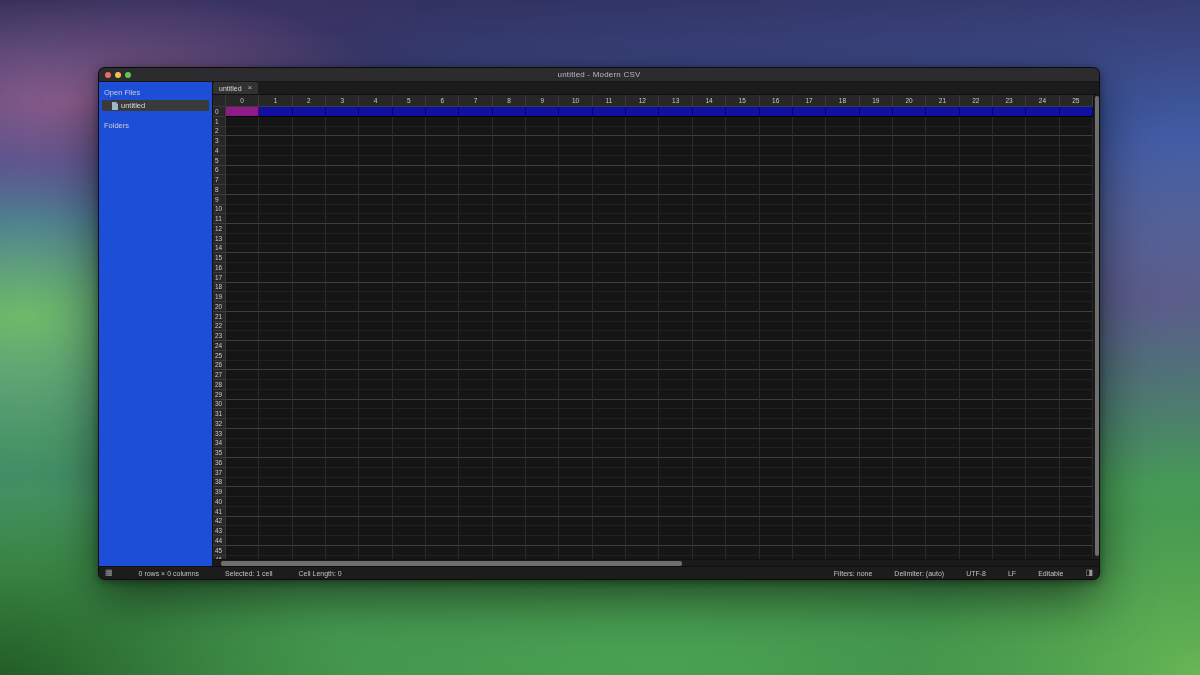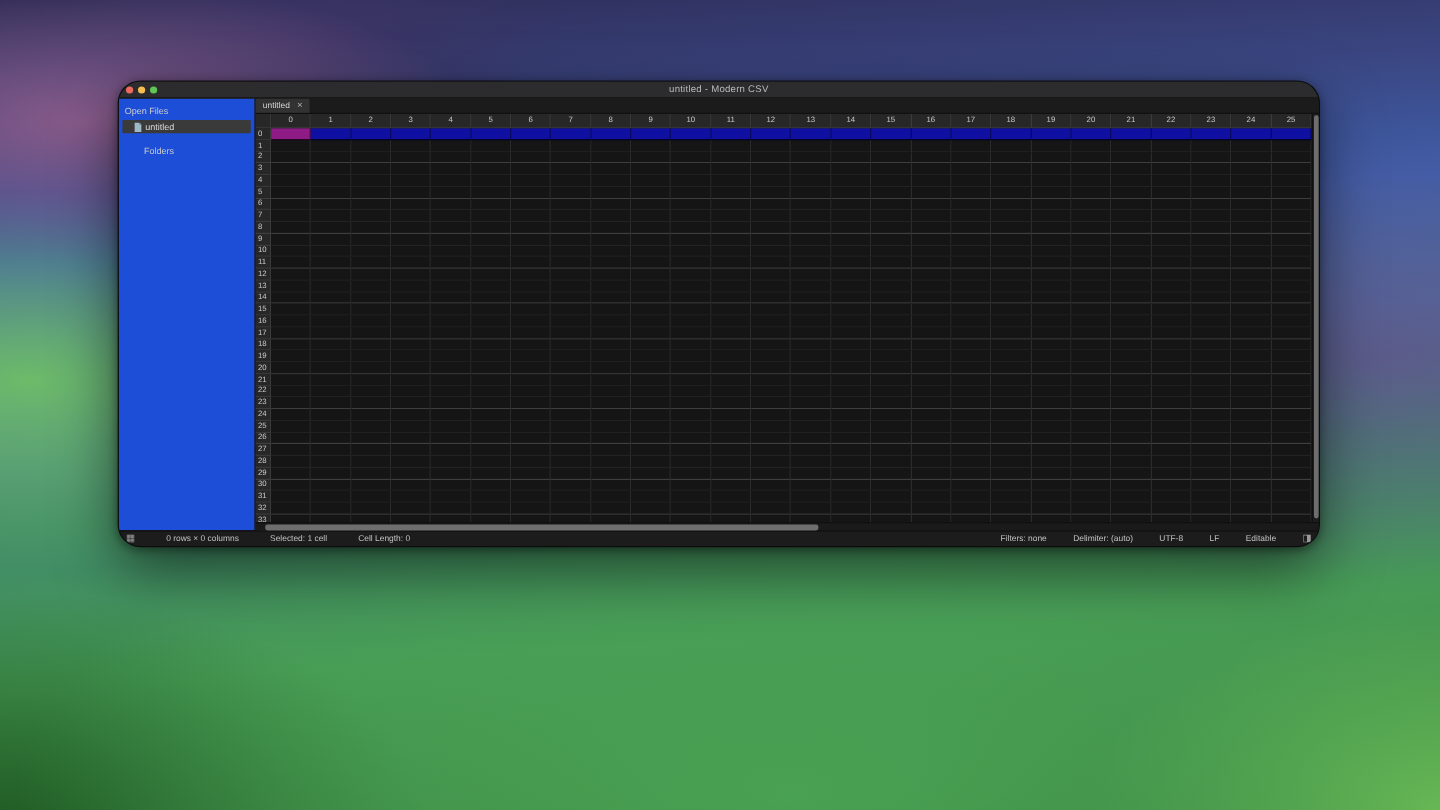--- a/index.html
+++ b/index.html
@@ -14,22 +14,22 @@
       radial-gradient(ellipse 760px 300px at 96% 44%, rgba(100,80,140,.75), transparent 62%),
       radial-gradient(ellipse 560px 240px at 2% 47%, rgba(115,200,95,.85), transparent 66%),
       radial-gradient(ellipse 900px 380px at 55% 98%, rgba(75,165,85,.85), transparent 72%),
       radial-gradient(ellipse 520px 300px at 0% 104%, rgba(28,85,32,.95), transparent 70%),
       radial-gradient(ellipse 420px 240px at 100% 100%, rgba(120,200,90,.8), transparent 70%),
       linear-gradient(176deg,#2d2b55 0%,#3a4580 16%,#3f5ea8 30%,#47749e 44%,#40896a 58%,#479b55 76%,#3a8340 100%);
   }
 
   
   .window{
-    position:absolute; left:98px; top:67px; width:1002px; height:389px;
-    background:#1e1e1e; border-radius:19px; overflow:hidden;
+    position:absolute; left:98px; top:67px; width:1002px; height:513px;
+    background:#1e1e1e; border-radius:7px; overflow:hidden;
     box-shadow:0 18px 50px rgba(0,0,0,.55), 0 2px 8px rgba(0,0,0,.4);
     display:flex; flex-direction:column;
     border:1px solid rgba(0,0,0,.6);
   }
   .titlebar{
     height:14px; flex:0 0 14px; background:#2c2c2e; position:relative;
     display:flex; align-items:center; border-bottom:1px solid #161616;
   }
   .traffic-lights{ position:absolute; left:6px; top:0; height:14px; display:flex; align-items:center; gap:4px; }
   .tl{ width:6px; height:6px; border-radius:50%; display:inline-block; }
@@ -39,21 +39,21 @@
 
   
   .sidebar{ flex:0 0 114px; background:#1d4ed8; border-right:1px solid #111; padding-top:4px; }
   .side-label{ font-size:7.5px; color:#cdcdcd; padding:2px 0 2px 5px; }
   .file-item{
     margin:1px 3px 1px 3px; height:11px; background:#3a3a3a; border-radius:1px;
     display:flex; align-items:center; gap:3px; padding-left:10px;
     font-size:7.5px; color:#dadada;
   }
   .file-icon{ width:6px; height:8px; flex:0 0 6px; }
-  .side-label.folders{ margin-top:8px;margin-left:16px; }
+  .side-label.folders{ margin-top:8px; }
 
   
   .main{ flex:1 1 auto; display:flex; flex-direction:column; min-width:0; background:#191919; }
   .tabbar{ flex:0 0 13px; background:#1b1b1b; display:flex; align-items:flex-end; border-bottom:1px solid #101010; }
   .tab{
     height:12px; background:#323232; color:#d5d5d5; font-size:7px;
     display:flex; align-items:center; gap:6px; padding:0 6px; border-radius:2px 2px 0 0;
   }
   .tab-close{ color:#b0b0b0; font-size:8px; line-height:8px; }
 

